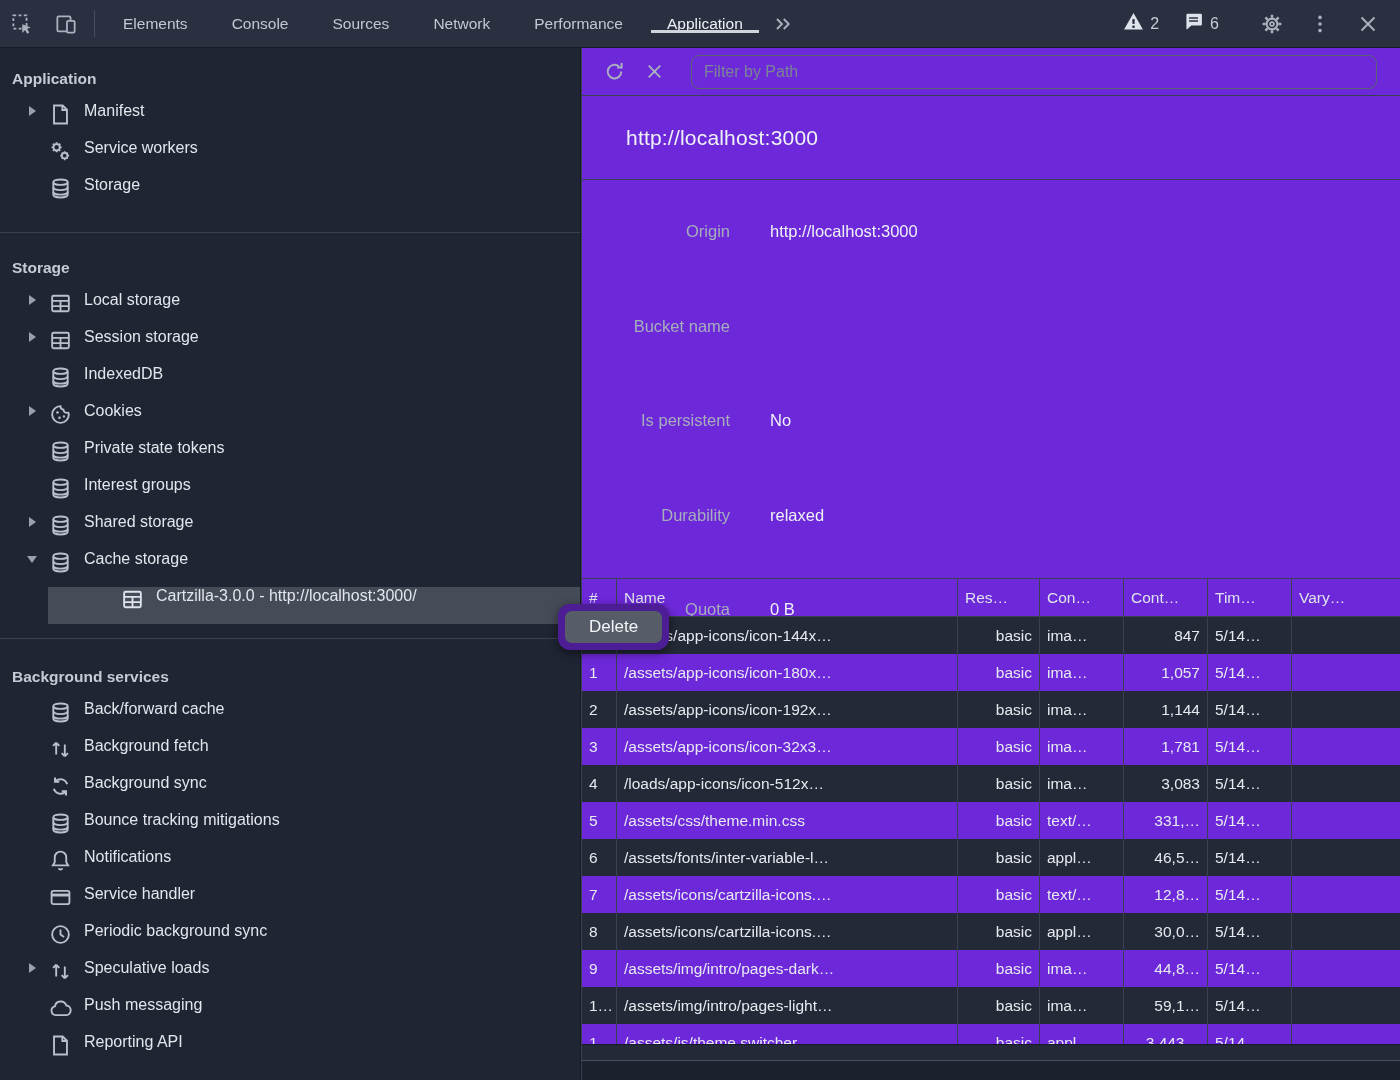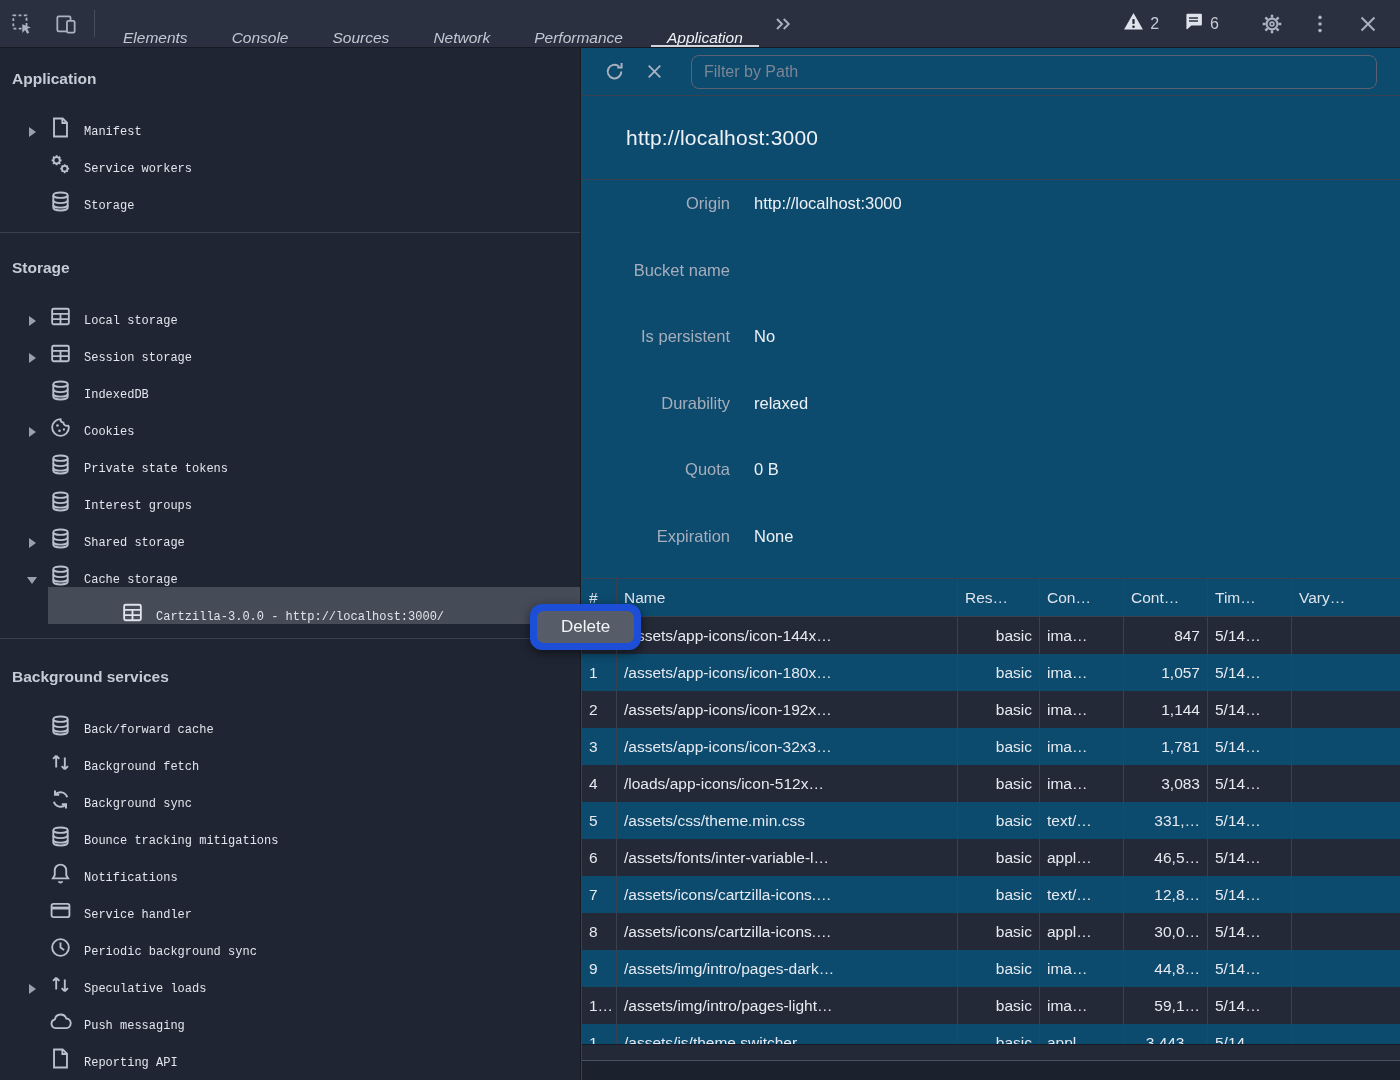--- a/index.html
+++ b/index.html
@@ -7,21 +7,21 @@
     font-family:"Liberation Sans", sans-serif; }
   .devtools { position:relative; width:1400px; height:1080px; display:flex; flex-direction:column;
     color:#dee3eb; }
 
   
   .toolbar { height:48px; flex:none; background:#2a3040; border-bottom:1px solid #161a24;
     display:flex; align-items:stretch; }
   .tbtn { display:flex; align-items:center; justify-content:center; width:44px; color:#aab2c0; cursor:pointer; }
   .tbtn svg { width:22px; height:22px; }
   .tb-divider { width:1px; background:#454c5c; margin:10px 6px; }
-  .tabs { display:flex; align-items:flex-end;font-style:italic; }
+  .tabs { display:flex; align-items:center; }
   .tab { position:relative; display:flex; align-items:center; padding:0 22px; font-size:15.5px;
     color:#c2c8d2; cursor:pointer; }
   .tab.active { color:#eef1f5; }
   .tab.active::after { content:""; position:absolute; left:6px; right:6px; bottom:0; height:2.5px;
     background:#d0d4db; }
   .more-tabs { display:flex; align-items:center; padding:0 8px; color:#aab2c0; }
   .more-tabs svg { width:20px; height:20px; }
   .toolbar-right { margin-left:auto; display:flex; align-items:center; padding-right:10px; gap:4px; }
   .badge-group { display:flex; align-items:center; gap:6px; padding:0 10px; cursor:pointer; }
   .badge-group svg { width:21px; height:21px; }
@@ -31,53 +31,53 @@
   .body { flex:1; display:flex; min-height:0; }
   .sidebar { width:580px; flex:none; background:#1f2533; overflow:hidden; }
   .v-divider { width:2px; flex:none; background:#39404f; border-left:1px solid #161a24; }
   .section-title { padding:20px 0 12px 12px; font-size:15.5px; font-weight:600; color:#c6ccd6;
     line-height:22px; }
   .section-title.t2 { padding-top:24px; }
   .section-title.t3 { padding-top:27px; }
   .sep { height:0; border-top:1px solid #39404f; }
   .sep.s1 { margin-top:19px; }
   .sep.s2 { margin-top:14px; }
-  .tree-item { height:37px; display:flex; align-items:flex-end; padding-left:24px; cursor:pointer;
-    font-size:12px; color:#e2e6ed; white-space:nowrap;font-family:Liberation Mono, monospace; }
+  .tree-item { height:37px; display:flex; align-items:flex-start; padding-left:24px; cursor:pointer;
+    font-size:16px; color:#e2e6ed; white-space:nowrap; }
   .tree-item.indent1 { padding-left:48px; }
   .tree-item.selected { background:#454b57;margin-left:48px; }
   .expander { width:16px; height:16px; position:relative; flex:none; }
   .expander.collapsed::after { content:""; position:absolute; left:5px; top:3.5px;
     border-left:7px solid #99a1ae; border-top:5px solid transparent; border-bottom:5px solid transparent; }
   .expander.expanded::after { content:""; position:absolute; left:2.5px; top:5.5px;
     border-top:7px solid #99a1ae; border-left:5px solid transparent; border-right:5px solid transparent; }
   .tree-icon { width:24px; height:24px; margin:0 12px 0 8px; flex:none; color:#b9c1cd;
     display:flex; align-items:center; justify-content:center; }
   .tree-item.selected .tree-icon { color:#dfe4ec; }
   .tree-icon svg { width:23px; height:23px; }
 
   
-  .panel { flex:1; display:flex; flex-direction:column; min-width:0; background:#0c4a6e; }
+  .panel { flex:1; display:flex; flex-direction:column; min-width:0; background:#6d28d9; }
   .panel-toolbar { height:48px; flex:none; border-bottom:1px solid #39404f; display:flex;
     align-items:center; padding:0 23px 0 15px; gap:6px; }
   .pbtn { width:34px; height:34px; display:flex; align-items:center; justify-content:center;
     color:#aab2c0; cursor:pointer; flex:none; }
   .pbtn svg { width:21px; height:21px; }
   .filter-input { flex:1; height:34px; margin-left:14px; background:transparent;
     border:1px solid #5a6272; border-radius:8px; padding:0 12px; font-size:16px; color:#dfe3ea;
     font-family:"Liberation Sans", sans-serif; outline:none; }
   .filter-input::placeholder { color:#7c8595; }
 
   .origin-band { height:84px; flex:none; border-bottom:1px solid #39404f; display:flex;
     align-items:center; padding-left:44px; }
   .origin-title { font-size:21px; font-weight:400; color:#eef1f5; letter-spacing:.2px; }
 
   .meta { height:398px; flex:none; padding-top:10px; }
-  .meta-row { height:66.5px; display:grid; grid-template-columns:148px 1fr; column-gap:24px;
-    align-items:start; }
+  .meta-row { height:66.5px; display:grid; grid-template-columns:148px 1fr; column-gap:40px;
+    align-items:start;margin-top:28px; }
   .meta-label { text-align:right; font-size:16.5px; color:#a6aebc; line-height:26px; }
   .meta-value { font-size:16.5px; color:#eef1f5; line-height:26px; }
 
   .grid-header { height:39px; flex:none; border-top:1px solid #39404f; border-bottom:1px solid #39404f;
     display:grid; grid-template-columns:34px 341px 82px 84px 84px 84px auto; align-items:center;
     font-size:15.5px; color:#dee3eb; }
   .grid-header .hcell { height:100%; display:flex; align-items:center; padding:0 7px;
     border-left:1px solid #39404f; overflow:hidden; white-space:nowrap; cursor:pointer; }
   .grid-header .hcell:first-child { border-left:none; }
   .rows { height:427px; flex:none; overflow:hidden; }
@@ -86,21 +86,21 @@
   .trow:nth-child(odd) { background:#232936; }
   .tcell { display:flex; align-items:center; padding:0 7px; border-left:1px solid #39404f;
     overflow:hidden; white-space:nowrap; }
   .tcell:first-child { border-left:none; }
   .tcell.r { justify-content:flex-end; }
   .hscroll { height:17px; flex:none; background:#232936; border-top:1px solid #161a24;
     border-bottom:1px solid #4a5162; }
   .panel-footer { flex:1; background:#1c212e; }
 
   
-  .delete-popup { position:absolute; left:530px; top:604px; background:#1d4ed8; border-radius:12px;
+  .delete-popup { position:absolute; left:558px; top:604px; background:#4c1d95; border-radius:12px;
     padding:7px; box-shadow:0 3px 10px rgba(0,0,0,.5); z-index:10; }
   .delete-item { background:#575d68; border-radius:7px; padding:6px 24px; font-size:17px;
     color:#f2f4f7; cursor:pointer; }
 </style>
 </head>
 <body>
 
 <div class="devtools">
 
   <div class="toolbar">

